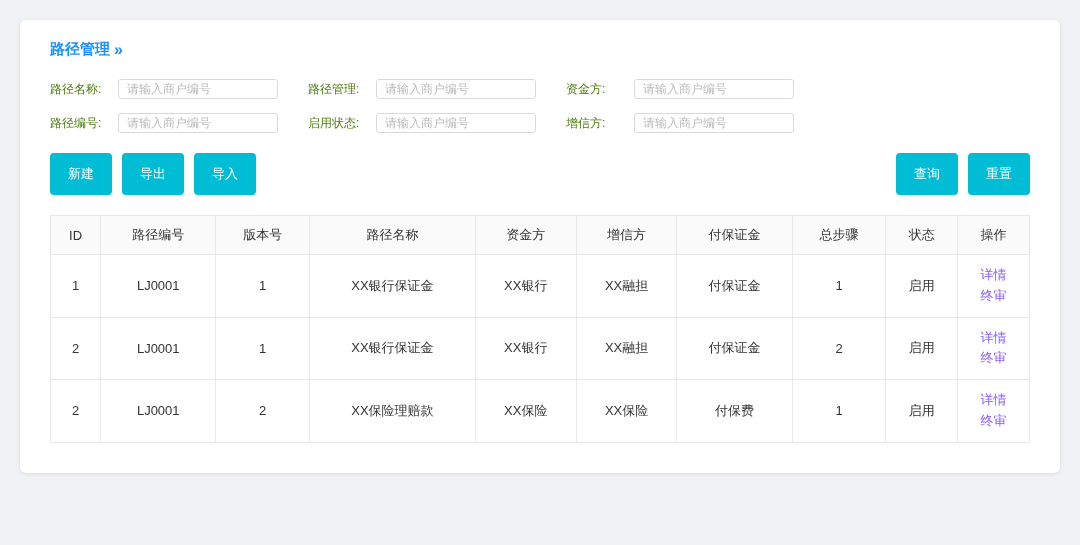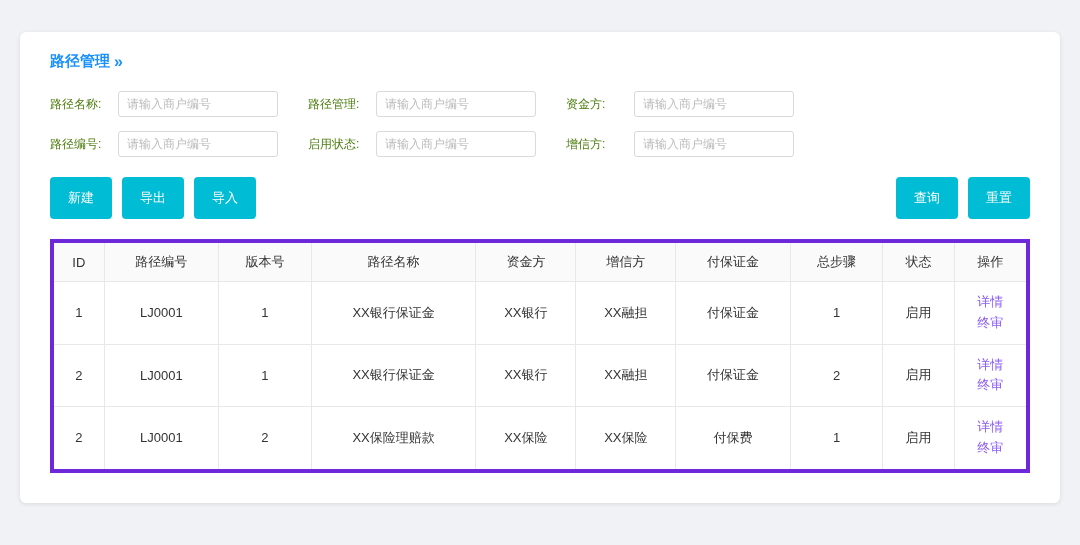--- a/index.html
+++ b/index.html
@@ -4,21 +4,21 @@
   <style>
     * { box-sizing: border-box; margin: 0; padding: 0; }
     body {
       font-family: 'Microsoft YaHei', Arial, sans-serif;
       background: #f0f2f5;
       font-size: 13px;
       color: #333;
     }
     .page-container {
       background: #fff;
-      margin: 32px auto;
+      margin: 20px auto;
       max-width: 1040px;
       border-radius: 6px;
       padding: 20px 30px 30px 30px;
       box-shadow: 0 1px 4px rgba(0,0,0,0.1);
     }
     .page-title {
       display: flex;
       align-items: center;
       margin-bottom: 20px;
       color: #1890ff;
@@ -52,21 +52,21 @@
       min-width: 60px;
       text-align: left;
     }
     .filter-input {
       border: 1px solid #d9d9d9;
       border-radius: 3px;
       padding: 7px 8px;
       font-size: 12px;
       color: #bbb;
       width: 160px;
-      height: 26px;
+      height: 20px;
       outline: none;
     }
     .filter-input::placeholder {
       color: #bbb;
     }
     .toolbar {
       display: flex;
       align-items: center;
       gap: 10px;
       margin-bottom: 20px;
@@ -81,21 +81,21 @@
       color: #fff;
       background: #00bcd4;
       white-space: nowrap;
     }
     .btn-spacer {
       flex: 1;
     }
     .data-table {
       width: 100%;
       border-collapse: collapse;
-      border: 4px solid #6d28d9;
+      border: 1px solid #6d28d9;
       padding-left: 8px;
     }
     .data-table th {
       background: #fafafa;
       border: 1px solid #e8e8e8;
       padding: 10px 8px;
       text-align: center;
       font-weight: normal;
       color: #333;
       font-size: 13px;

